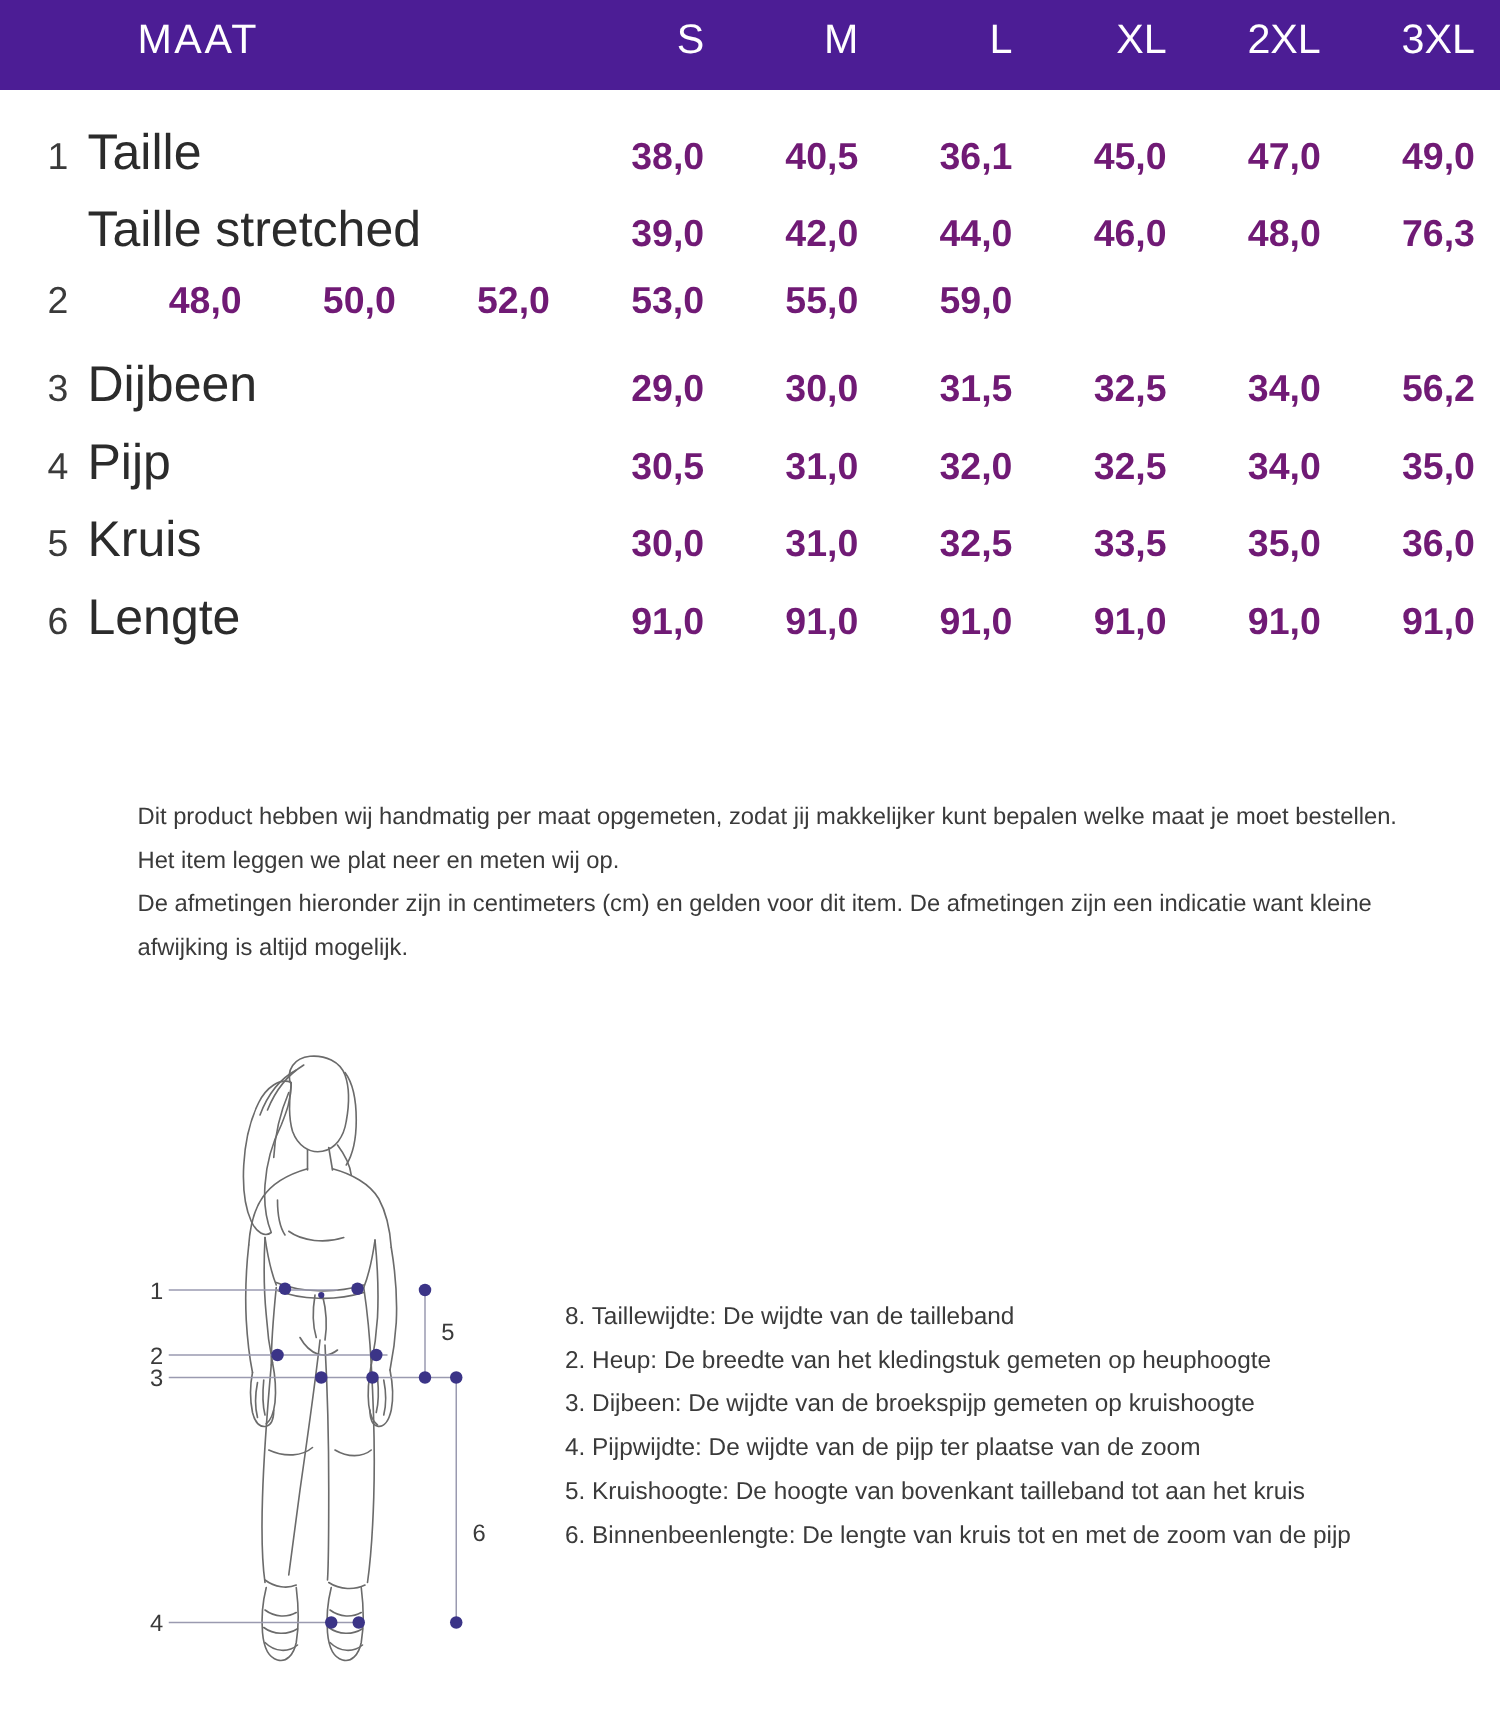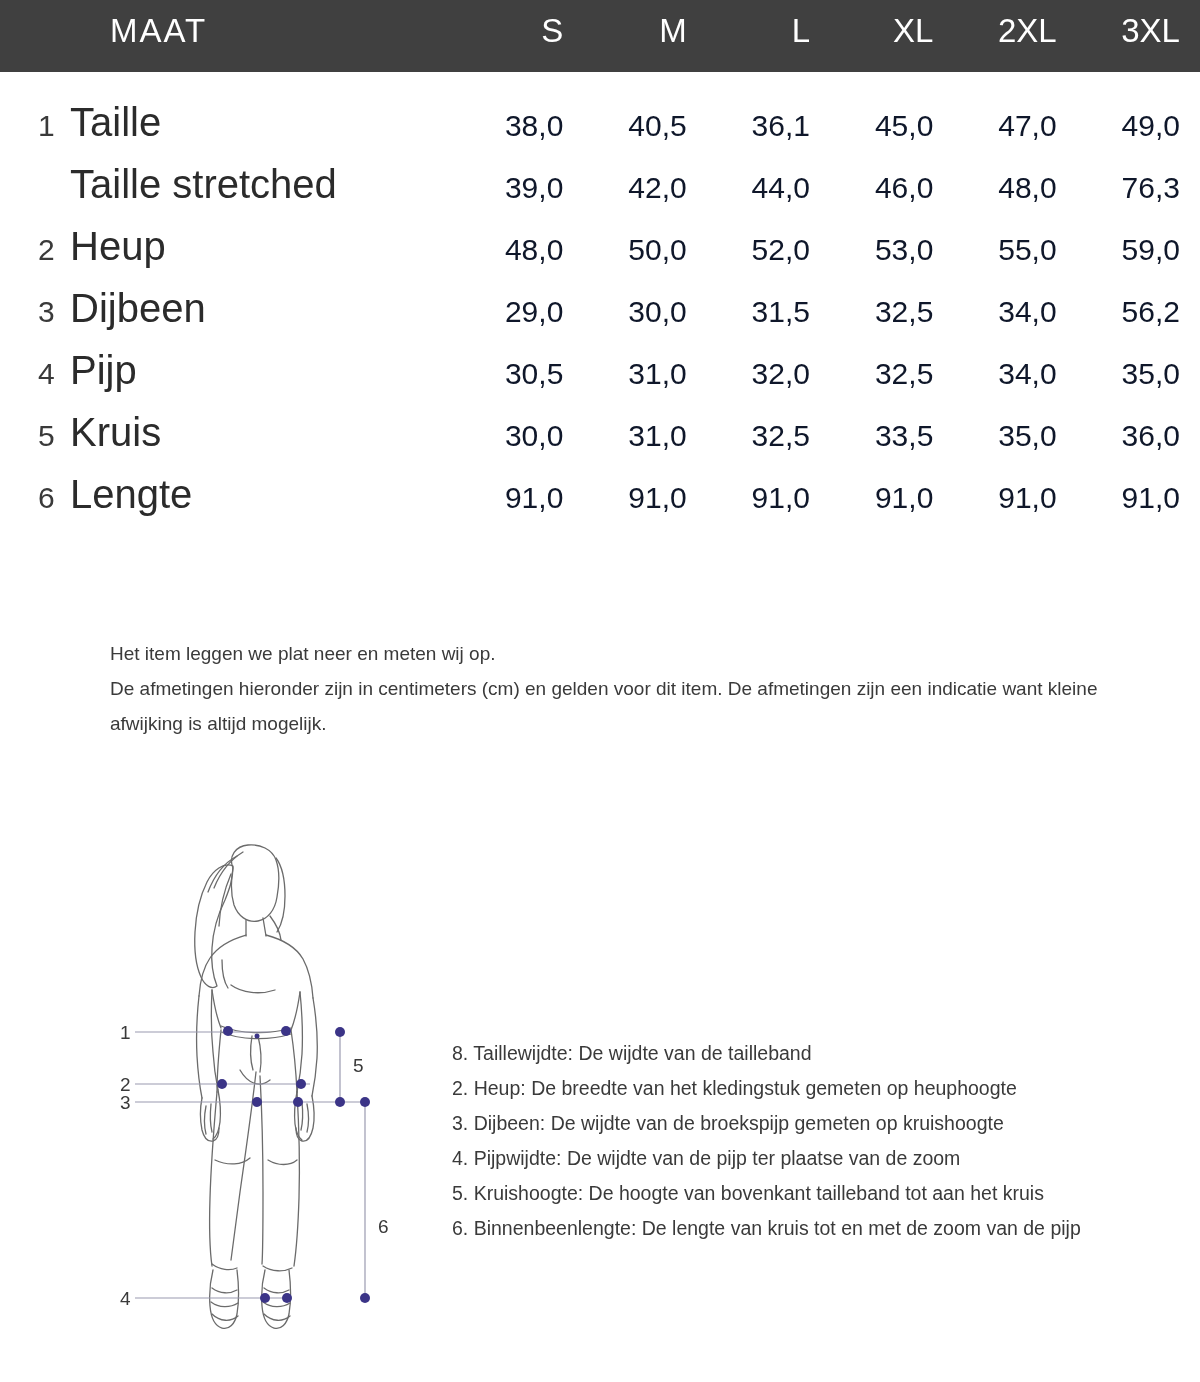--- a/index.html
+++ b/index.html
@@ -15,21 +15,21 @@
     color: #2b2b2b;
     overflow: hidden;
   }
 
   
   .size-header {
     position: absolute;
     left: 0; top: 0;
     width: 1200px;
     height: 72px;
-    background: #404040;
+    background: #4c1d95;
     display: flex;
     align-items: center;
     box-sizing: border-box;
   }
   .hdr-maat {
     position: absolute;
     left: 110px;
     top: 12px;
     font-size: 33px;
     font-weight: 300;
@@ -78,22 +78,22 @@
     color: #2b2b2b;
   }
   .row-vals {
     width: 740px;
     display: flex;
   }
   .val-cell {
     flex: 1 1 0;
     text-align: right;
     font-size: 30px;
-    font-weight: 400;
-    color: #0f172a;
+    font-weight: 700;
+    color: #701a75;
   }
 
   
   .desc {
     position: absolute;
     left: 110px;
     top: 636px;
     width: 1065px;
     font-size: 19px;
     font-weight: 300;
@@ -165,21 +165,20 @@
       <div class="val-cell">42,0</div>
       <div class="val-cell">44,0</div>
       <div class="val-cell">46,0</div>
       <div class="val-cell">48,0</div>
       <div class="val-cell">76,3</div>
     </div>
   </div>
 
   <div class="row">
     <div class="row-num">2</div>
-    <div class="row-label">Heup</div>
     <div class="row-vals">
       <div class="val-cell">48,0</div>
       <div class="val-cell">50,0</div>
       <div class="val-cell">52,0</div>
       <div class="val-cell">53,0</div>
       <div class="val-cell">55,0</div>
       <div class="val-cell">59,0</div>
     </div>
   </div>
 
@@ -231,20 +230,21 @@
       <div class="val-cell">91,0</div>
       <div class="val-cell">91,0</div>
       <div class="val-cell">91,0</div>
       <div class="val-cell">91,0</div>
     </div>
   </div>
 
 </div>
 
 <div class="desc">
+  <p>Dit product hebben wij handmatig per maat opgemeten, zodat jij makkelijker kunt bepalen welke maat je moet bestellen.</p>
   <p>Het item leggen we plat neer en meten wij op.</p>
   <p>De afmetingen hieronder zijn in centimeters (cm) en gelden voor dit item. De afmetingen zijn een indicatie want kleine afwijking is altijd mogelijk.</p>
 </div>
 
 <div class="figure-area">
 <svg width="330" height="530" viewBox="0 0 330 530" xmlns="http://www.w3.org/2000/svg">
 
   <g fill="none" stroke="#6b6b6b" stroke-width="1.3" stroke-linecap="round" stroke-linejoin="round">
 
     <path d="M133 28 C128 16 136 6 148 5 C160 4 172 9 176 20 C180 31 179 46 177 57 C175 70 168 79 158 81 C147 83 138 76 134 65 C131 55 131 40 133 28 Z"></path>

